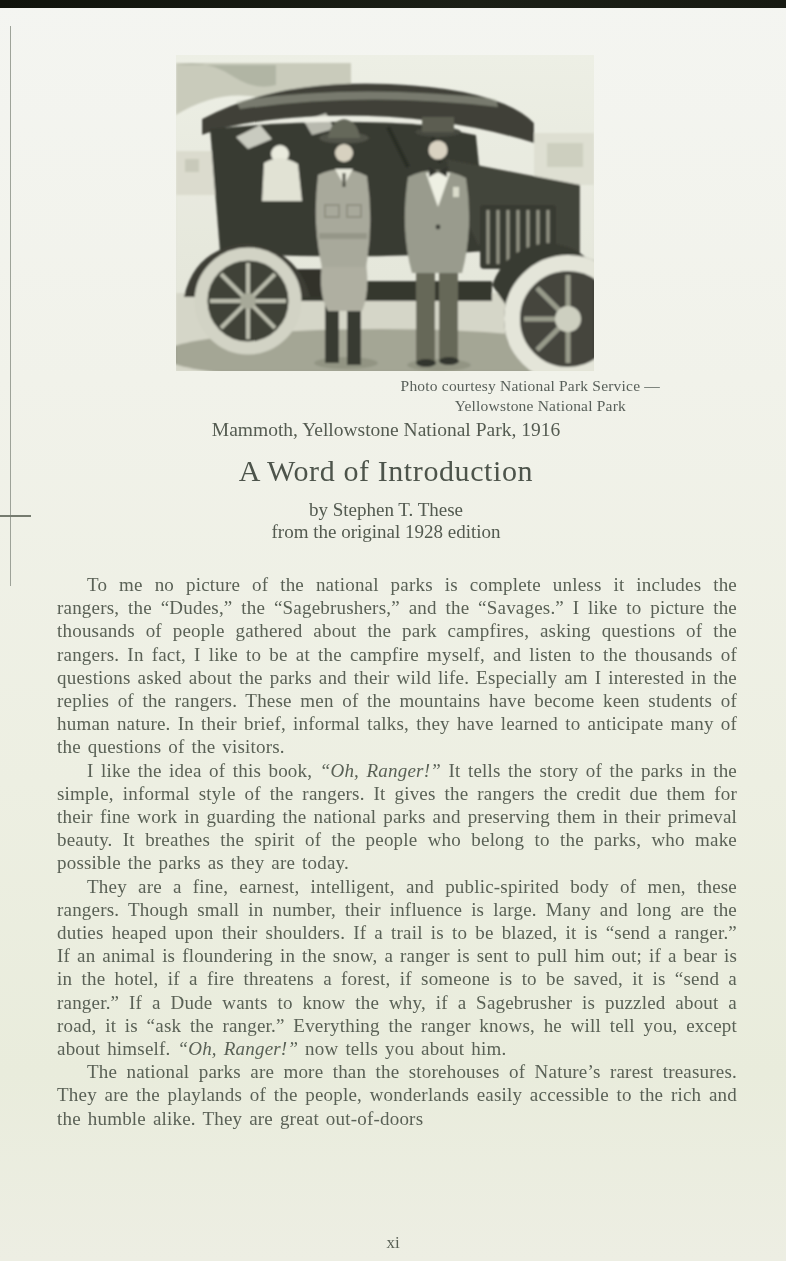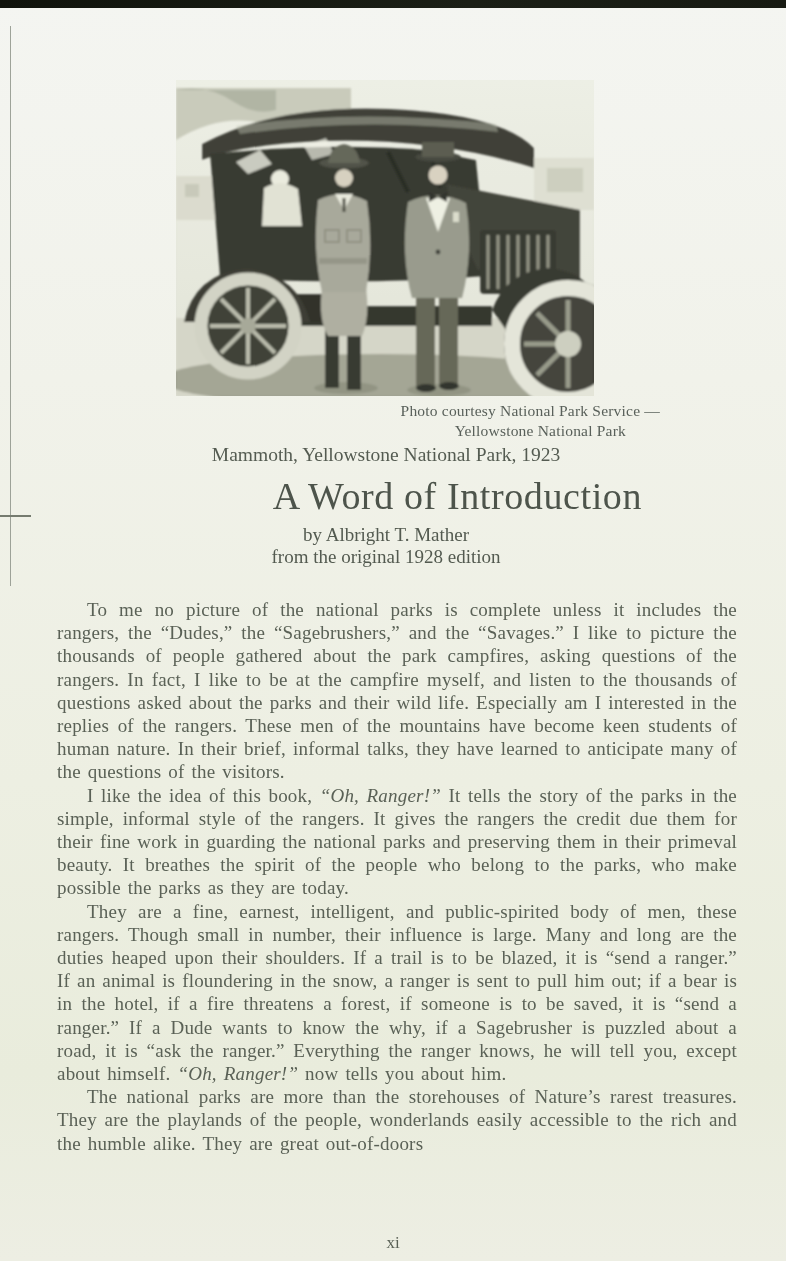--- a/index.html
+++ b/index.html
@@ -8,28 +8,28 @@
     width:786px;height:1261px;
     margin:0 auto;
     background:linear-gradient(180deg,#f4f5f1 0%,#f1f2ea 30%,#edefe2 62%,#e9ecdc 85%,#edeee3 100%);
     font-family:"Liberation Serif","DejaVu Serif",serif;
     color:#5a6156;
     overflow:hidden;
   }
   .edge-top{position:absolute;top:0;left:0;width:786px;height:8px;background:linear-gradient(90deg,#10130c,#1b1f16 60%,#171a12);}
   .edge-left-line{position:absolute;left:10px;top:26px;width:1px;height:560px;background:#8e948a;opacity:.85;}
   .edge-left-tick{position:absolute;left:0;top:515px;width:31px;height:2px;background:#757b6f;}
-  .figure-block{padding-top:80px;margin-left:176px;width:484px;}
+  .figure-block{padding-top:55px;margin-left:176px;width:484px;}
   .photo{display:block;width:418px;height:316px;}
   .credit{margin-top:5px;font-size:15.5px;line-height:20px;color:#59605a;letter-spacing:.2px;}
   .credit-line1{text-align:right;}
   .credit-line2{text-align:right;padding-right:34px;font-family:Liberation Serif, serif;}
   .caption{margin-left:130px;width:512px;text-align:center;font-size:19.5px;line-height:23px;color:#545b51;margin-top:2px;}
   .heading{margin-left:130px;width:512px;text-align:center;color:#4d544b;}
-  .title{margin-top:13px;font-size:38px;line-height:34px;letter-spacing:.6px;text-align:right;}
+  .title{margin-top:13px;font-size:30px;line-height:34px;letter-spacing:.6px;}
   .byline{margin-top:11px;font-size:19px;line-height:22px;color:#535a50;}
   .edition{font-size:19px;line-height:22px;color:#535a50;}
   .body-text{
     margin:30px 0 0 57px;width:680px;
     font-size:19px;line-height:23.2px;
     text-align:justify;color:#5a6156;
     letter-spacing:.2px;word-spacing:2px;
   }
   .body-text p{margin:0;text-indent:30px;}
   .page-number{position:absolute;left:0;right:0;bottom:8px;text-align:center;font-size:17px;color:#5a6156;}
@@ -158,26 +158,26 @@
       </g>
     </svg>
 
     <div class="credit">
       <div class="credit-line1">Photo courtesy National Park Service —</div>
       <div class="credit-line2">Yellowstone National Park</div>
     </div>
   </div>
 
   <div class="caption">
-    <div>Mammoth, Yellowstone National Park, 1923</div>
+    <div>Mammoth, Yellowstone National Park, 1916</div>
   </div>
 
   <div class="heading">
     <div class="title">A Word of Introduction</div>
-    <div class="byline">by Albright T. Mather</div>
+    <div class="byline">by Stephen T. These</div>
     <div class="edition">from the original 1928 edition</div>
   </div>
 
   <div class="body-text">
     <p><span>To me no picture of the national parks is complete unless it includes the rangers, the “Dudes,” the “Sagebrushers,” and the “Savages.”  I like to picture the thousands of people gathered about the park campfires, asking questions of the rangers.  In fact, I like to be at the campfire myself, and listen to the thousands of questions asked about the parks and their wild life.  Especially am I interested in the replies of the rangers.  These men of the mountains have become keen students of human nature.  In their brief, informal talks, they have learned to anticipate many of the questions of the visitors.</span></p>
     <p><span>I like the idea of this book, </span><em>“Oh, Ranger!”</em><span>  It tells the story of the parks in the simple, informal style of the rangers.  It gives the rangers the credit due them for their fine work in guarding the national parks and preserving them in their primeval beauty.  It breathes the spirit of the people who belong to the parks, who make possible the parks as they are today.</span></p>
     <p><span>They are a fine, earnest, intelligent, and public-spirited body of men, these rangers.  Though small in number, their influence is large.  Many and long are the duties heaped upon their shoulders.  If a trail is to be blazed, it is “send a ranger.”  If an animal is floundering in the snow, a ranger is sent to pull him out; if a bear is in the hotel, if a fire threatens a forest, if someone is to be saved, it is “send a ranger.”  If a Dude wants to know the why, if a Sagebrusher is puzzled about a road, it is “ask the ranger.”  Everything the ranger knows, he will tell you, except about himself.  </span><em>“Oh, Ranger!”</em><span> now tells you about him.</span></p>
     <p><span>The national parks are more than the storehouses of Nature’s rarest treasures.  They are the playlands of the people, wonderlands easily accessible to the rich and the humble alike.  They are great out-of-doors</span></p>
   </div>
 

